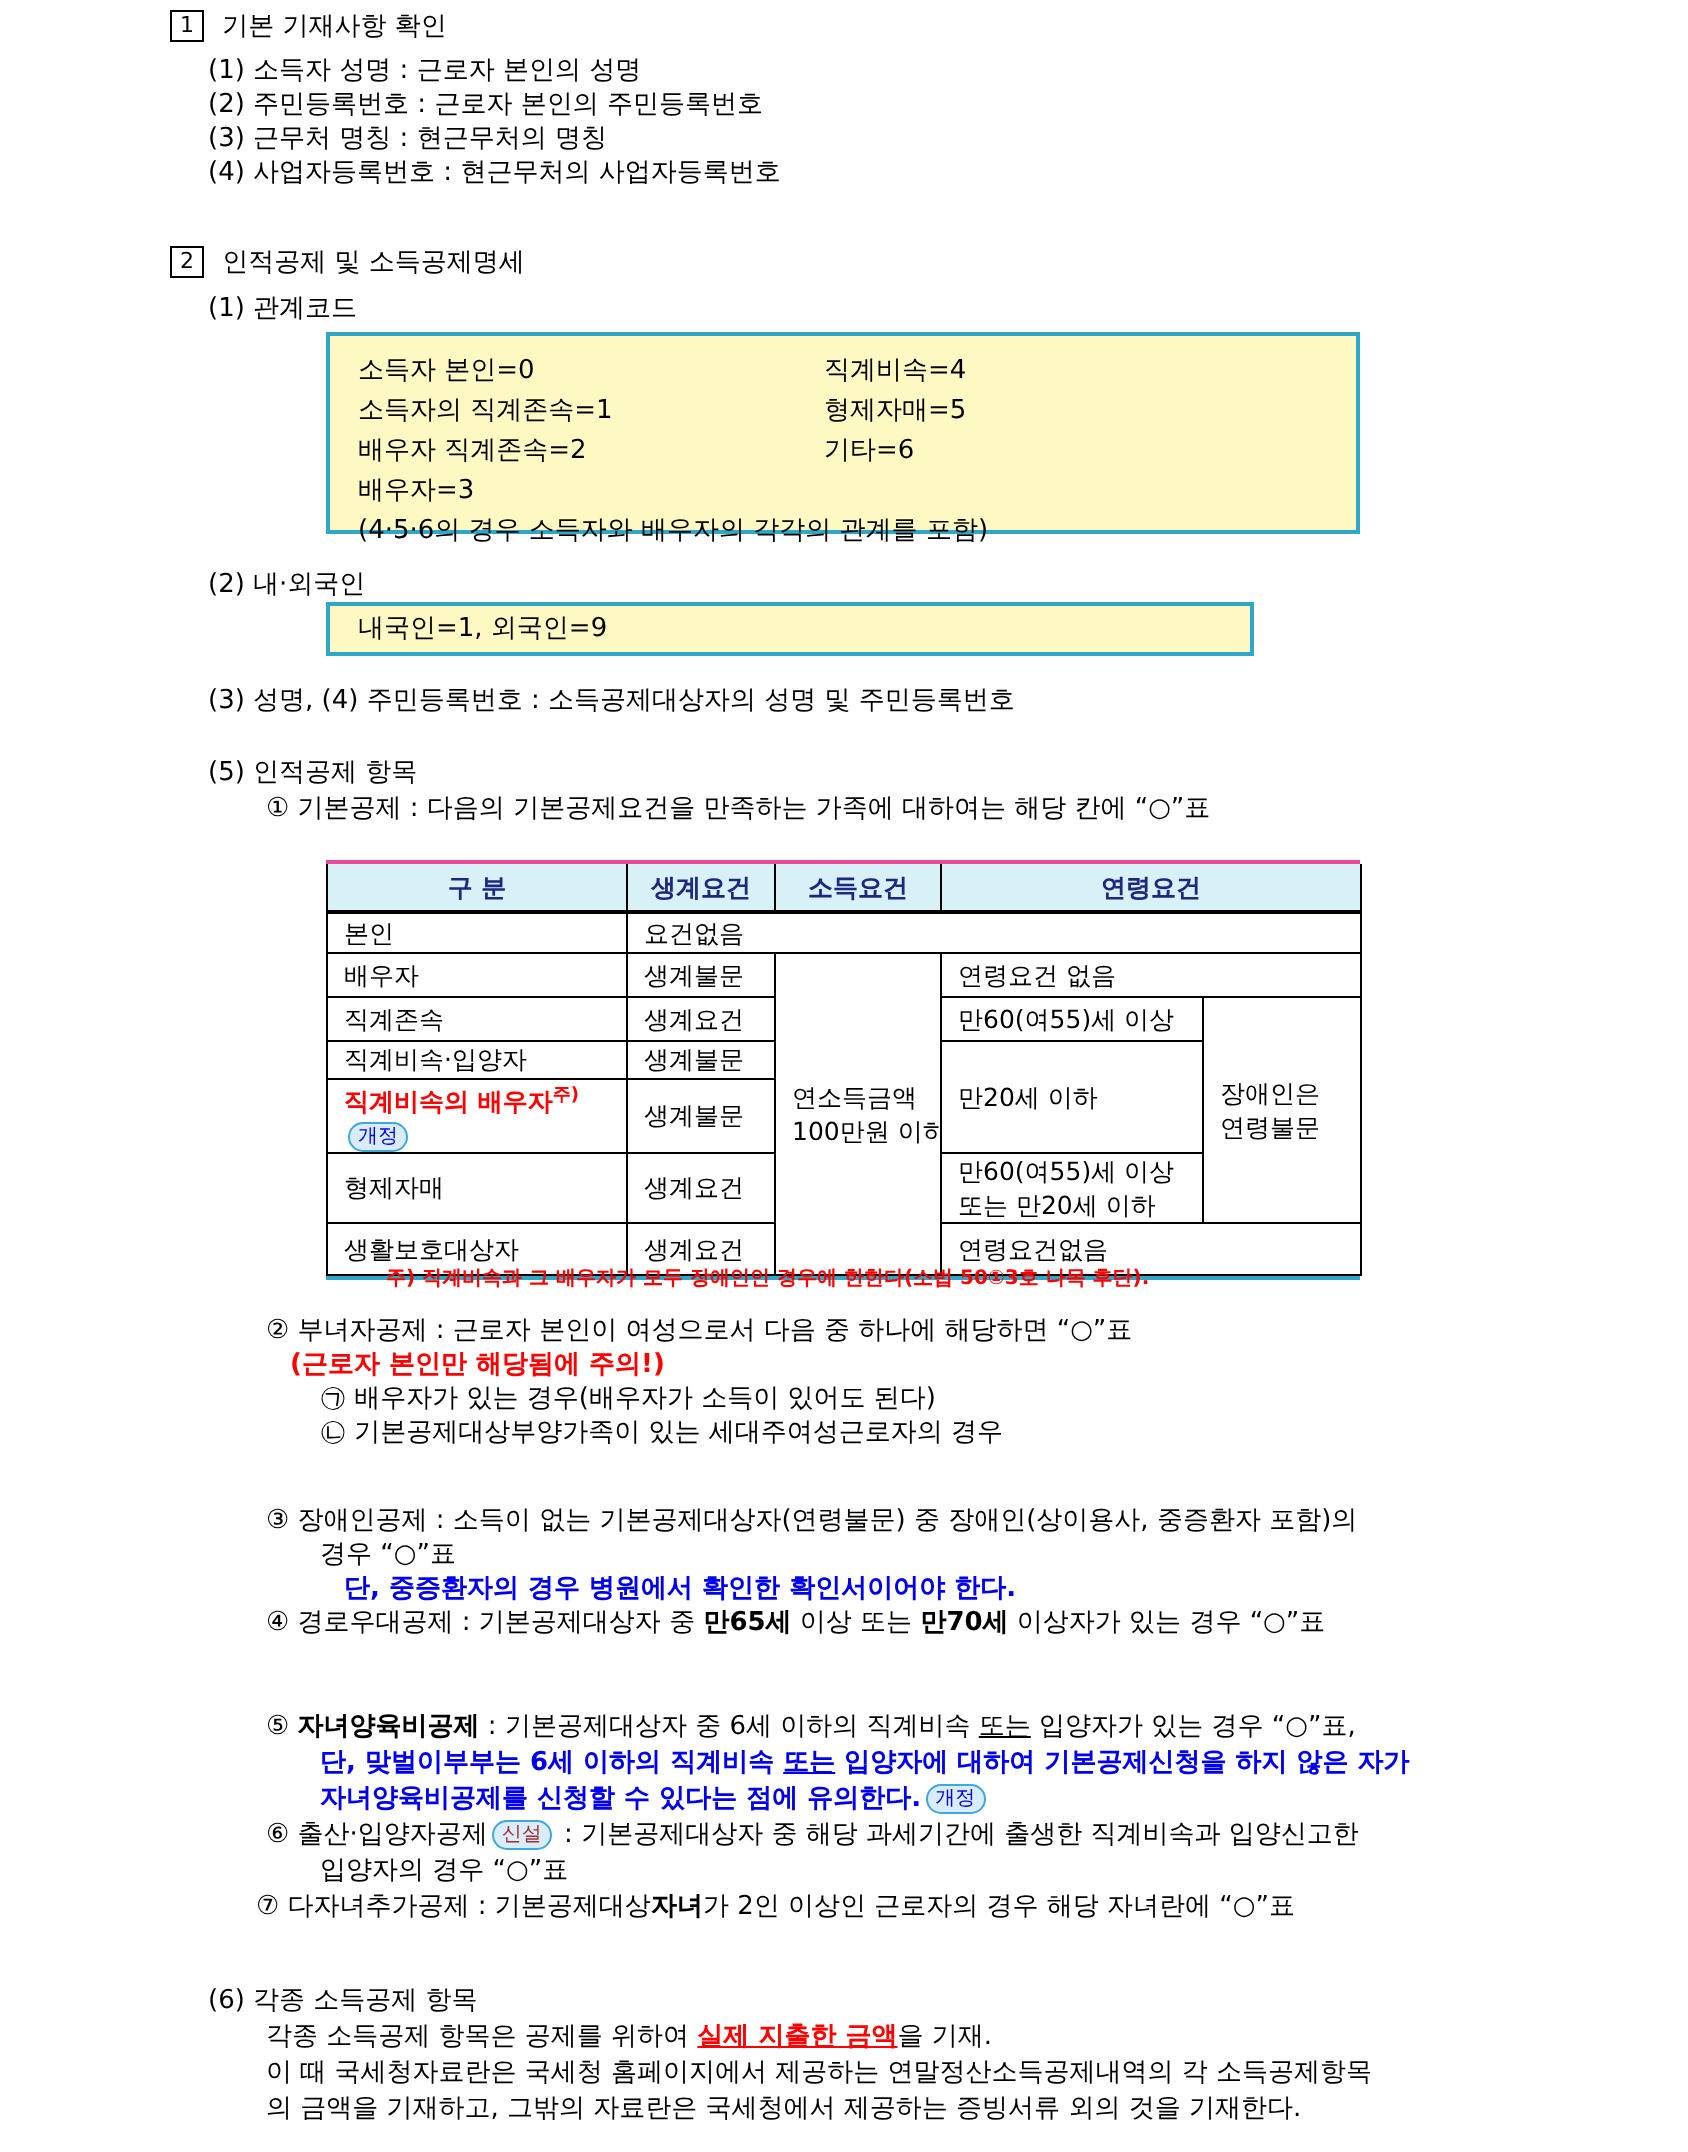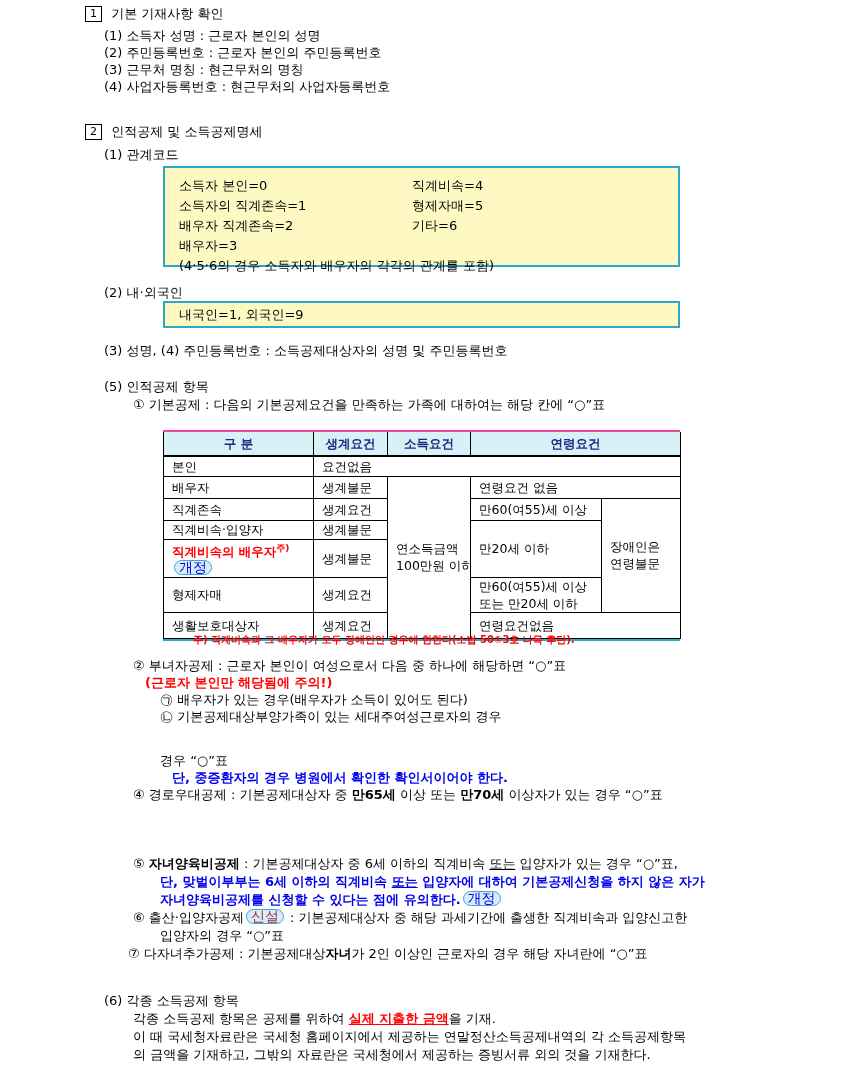--- a/index.html
+++ b/index.html
@@ -14,21 +14,21 @@
   .codes-grid{display:grid;grid-template-columns:233px auto;padding:9px 0 0 14px;}
   .codes-col .ln{height:20px;}
   .codes-note{padding-left:14px;height:20px;white-space:nowrap;}
   .natline{padding-left:14px;line-height:23px;white-space:nowrap;}
   .b{font-weight:bold;}
   .red{color:#FF0000;}
   .blue{color:#0000EE;}
   .u{text-decoration:underline;}
   .sup{font-size:9px;vertical-align:super;font-weight:bold;}
   .badge{display:inline-block;border:1px solid #3FA8D8;border-radius:9px;background:#D8ECFB;
-         color:#0000EE;font-size:14px;line-height:13px;padding:0 4px;vertical-align:1px;margin:0 2px;}
+         color:#0000EE;font-size:10px;line-height:13px;padding:0 4px;vertical-align:1px;margin:0 2px;}
   .badge-new{color:#A03030;}
   .tablewrap{border-top:2px solid #ec4899;border-bottom:2px solid #2FA8C8;}
   table.req{border-collapse:collapse;table-layout:fixed;width:517px;}
   table.req th,table.req td{border:1px solid #000;font-size:12.5px;overflow:hidden;}
   table.req th{background:#D8F1F7;color:#1B2A80;font-weight:bold;text-align:center;
                border-top:none;border-bottom:2px solid #000;height:21px;}
   table.req td{padding:0 8px;text-align:left;}
   td.ctr{text-align:left;padding:0 5px;}
   .footnote{color:#FF0000;font-weight:bold;font-size:10px;white-space:nowrap;}
   .nw{white-space:nowrap;}
@@ -67,21 +67,21 @@
         <div class="ln">직계비속=4</div>
         <div class="ln">형제자매=5</div>
         <div class="ln">기타=6</div>
       </div>
     </div>
     <div class="codes-note">(4·5·6의 경우 소득자와 배우자의 각각의 관계를 포함)</div>
   </div>
 
   <div class="abs ln" style="left:104px;top:284px;">(2) 내·외국인</div>
 
-  <div class="abs cyanbox" style="left:163px;top:301px;width:517px;height:27px;">
+  <div class="abs cyanbox" style="left:163px;top:301px;width:464px;height:27px;">
     <div class="natline">내국인=1, 외국인=9</div>
   </div>
 
   <div class="abs ln" style="left:104px;top:342px;">(3) 성명, (4) 주민등록번호 : 소득공제대상자의 성명 및 주민등록번호</div>
   <div class="abs ln" style="left:104px;top:378px;">(5) 인적공제 항목</div>
   <div class="abs ln" style="left:133px;top:396px;">① 기본공제 : 다음의 기본공제요건을 만족하는 가족에 대하여는 해당 칸에 “○”표</div>
 
   <div class="abs tablewrap" style="left:163px;top:430px;width:517px;">
     <table class="req">
       <colgroup>
@@ -148,20 +148,21 @@
   <div class="abs footnote" style="left:193px;top:631px;">주) 직계비속과 그 배우자가 모두 장애인인 경우에 한한다(소법 50①3호 나목 후단).</div>
 
   <div class="abs" style="left:133px;top:657px;">
     <div class="ln">② 부녀자공제 : 근로자 본인이 여성으로서 다음 중 하나에 해당하면 “○”표</div>
     <div class="ln red b" style="padding-left:12px;">(근로자 본인만 해당됨에 주의!)</div>
     <div class="ln" style="padding-left:27px;">㉠ 배우자가 있는 경우(배우자가 소득이 있어도 된다)</div>
     <div class="ln" style="padding-left:27px;">㉡ 기본공제대상부양가족이 있는 세대주여성근로자의 경우</div>
   </div>
 
   <div class="abs" style="left:133px;top:752px;">
+    <div class="ln">③ 장애인공제 : 소득이 없는 기본공제대상자(연령불문) 중 장애인(상이용사, 중증환자 포함)의</div>
     <div class="ln" style="padding-left:27px;">경우 “○”표</div>
     <div class="ln blue b" style="padding-left:39px;">단, 중증환자의 경우 병원에서 확인한 확인서이어야 한다.</div>
     <div class="ln">
       <span>④ 경로우대공제 : 기본공제대상자 중 </span><span class="b">만65세</span><span> 이상 또는 </span><span class="b">만70세</span><span> 이상자가 있는 경우 “○”표</span>
     </div>
   </div>
 
   <div class="abs" style="left:133px;top:855px;">
     <div class="ln18">
       <span>⑤ </span><span class="b">자녀양육비공제</span><span> : 기본공제대상자 중 6세 이하의 직계비속 </span><span class="u">또는</span><span> 입양자가 있는 경우 “○”표,</span>

